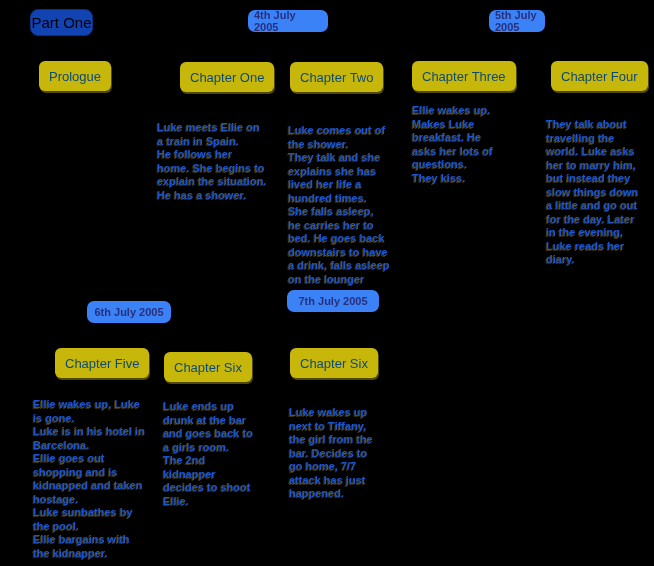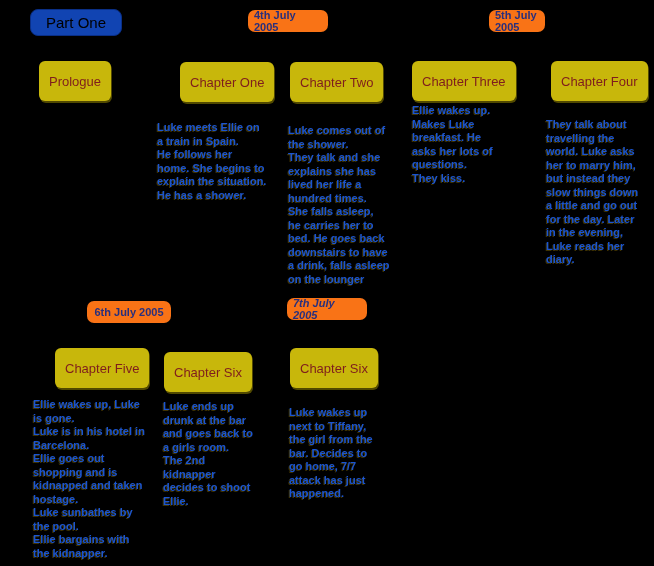--- a/index.html
+++ b/index.html
@@ -17,49 +17,49 @@
   }
   .part-box {
     position: absolute;
     background: #1144b2;
     color: #000000;
     border-radius: 8px;
     display: flex;
     align-items: center;
     justify-content: center;
     font-size: 15px;
-    width: 92px;
+    width: 63px;
     height: 27px;
     border: 1px solid #0a2f86;
     box-sizing: border-box;
   }
   .date-box {
     position: absolute;
-    background: #f97316;
+    background: #3b82f6;
     color: #282f7d;
     border-radius: 7px;
     display: flex;
     align-items: center;
     justify-content: center;
     font-size: 11px;
     font-weight: bold;
     height: 22px;
     padding: 0 6px;
     box-sizing: border-box;
   }
   .chapter-box {
     position: absolute;
     background: #c8b70b;
-    color: #7f1d1d;
+    color: #0c4a6e;
     border-radius: 6px;
     display: flex;
     align-items: center;
     justify-content: center;
     font-size: 13px;
-    height: 40px;
+    height: 30px;
     padding: 0 10px;
     box-sizing: border-box;
     box-shadow: 1px 2px 0 rgba(125, 112, 0, 0.65);
   }
   .desc {
     position: absolute;
     color: #1b55d0;
     font-weight: bold;
     font-size: 11px;
     line-height: 13.5px;
@@ -131,21 +131,21 @@
 slow things down
 a little and go out
 for the day. Later
 in the evening,
 Luke reads her
 diary.</div>
 
   <div class="date-box" style="left:87px; top:301px; width:84px;align-items:center;">
     <span>6th July 2005</span>
   </div>
-  <div class="date-box" style="left:287px; top:298px; width:80px;font-style:italic;">
+  <div class="date-box" style="left:287px; top:290px; width:92px;">
     <span>7th July 2005</span>
   </div>
 
   <div class="chapter-box" style="left:55px; top:348px;">
     <span>Chapter Five</span>
   </div>
   <div class="chapter-box" style="left:164px; top:352px;">
     <span>Chapter Six</span>
   </div>
   <div class="chapter-box" style="left:290px; top:348px;">

